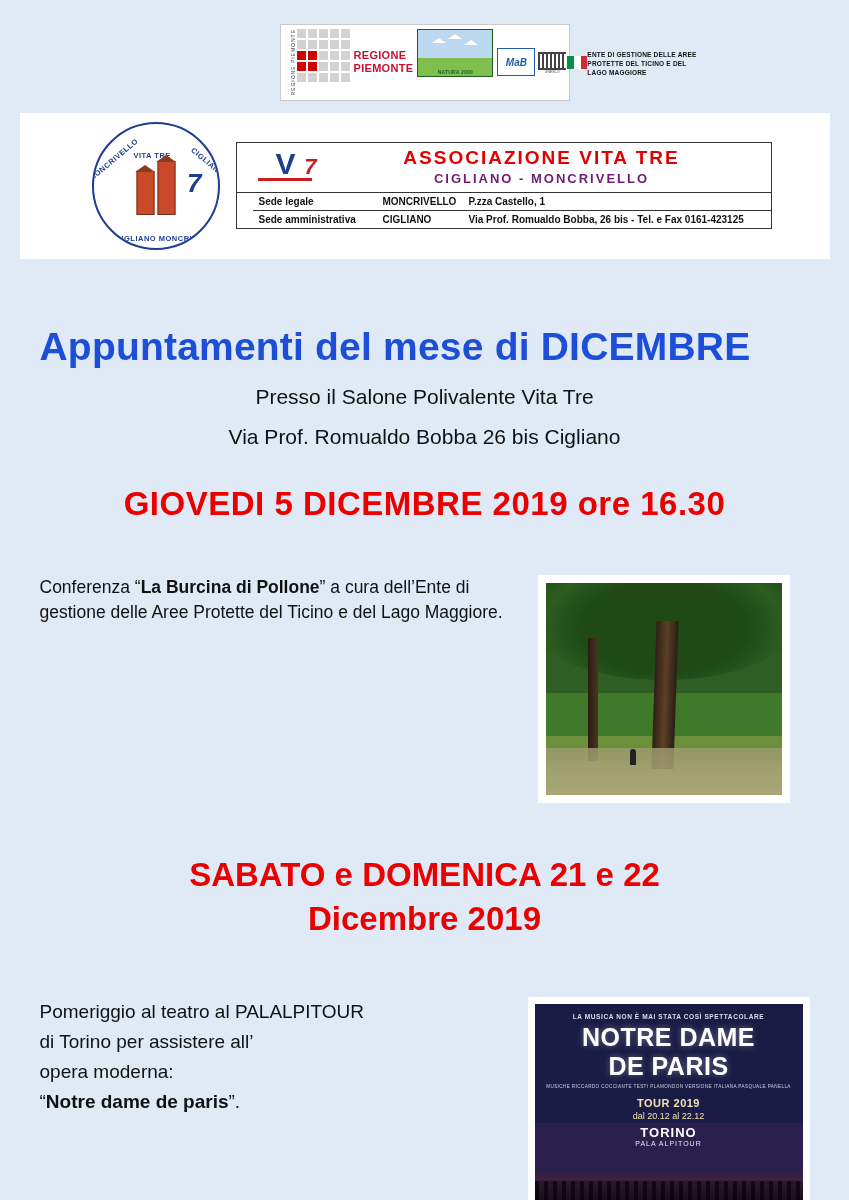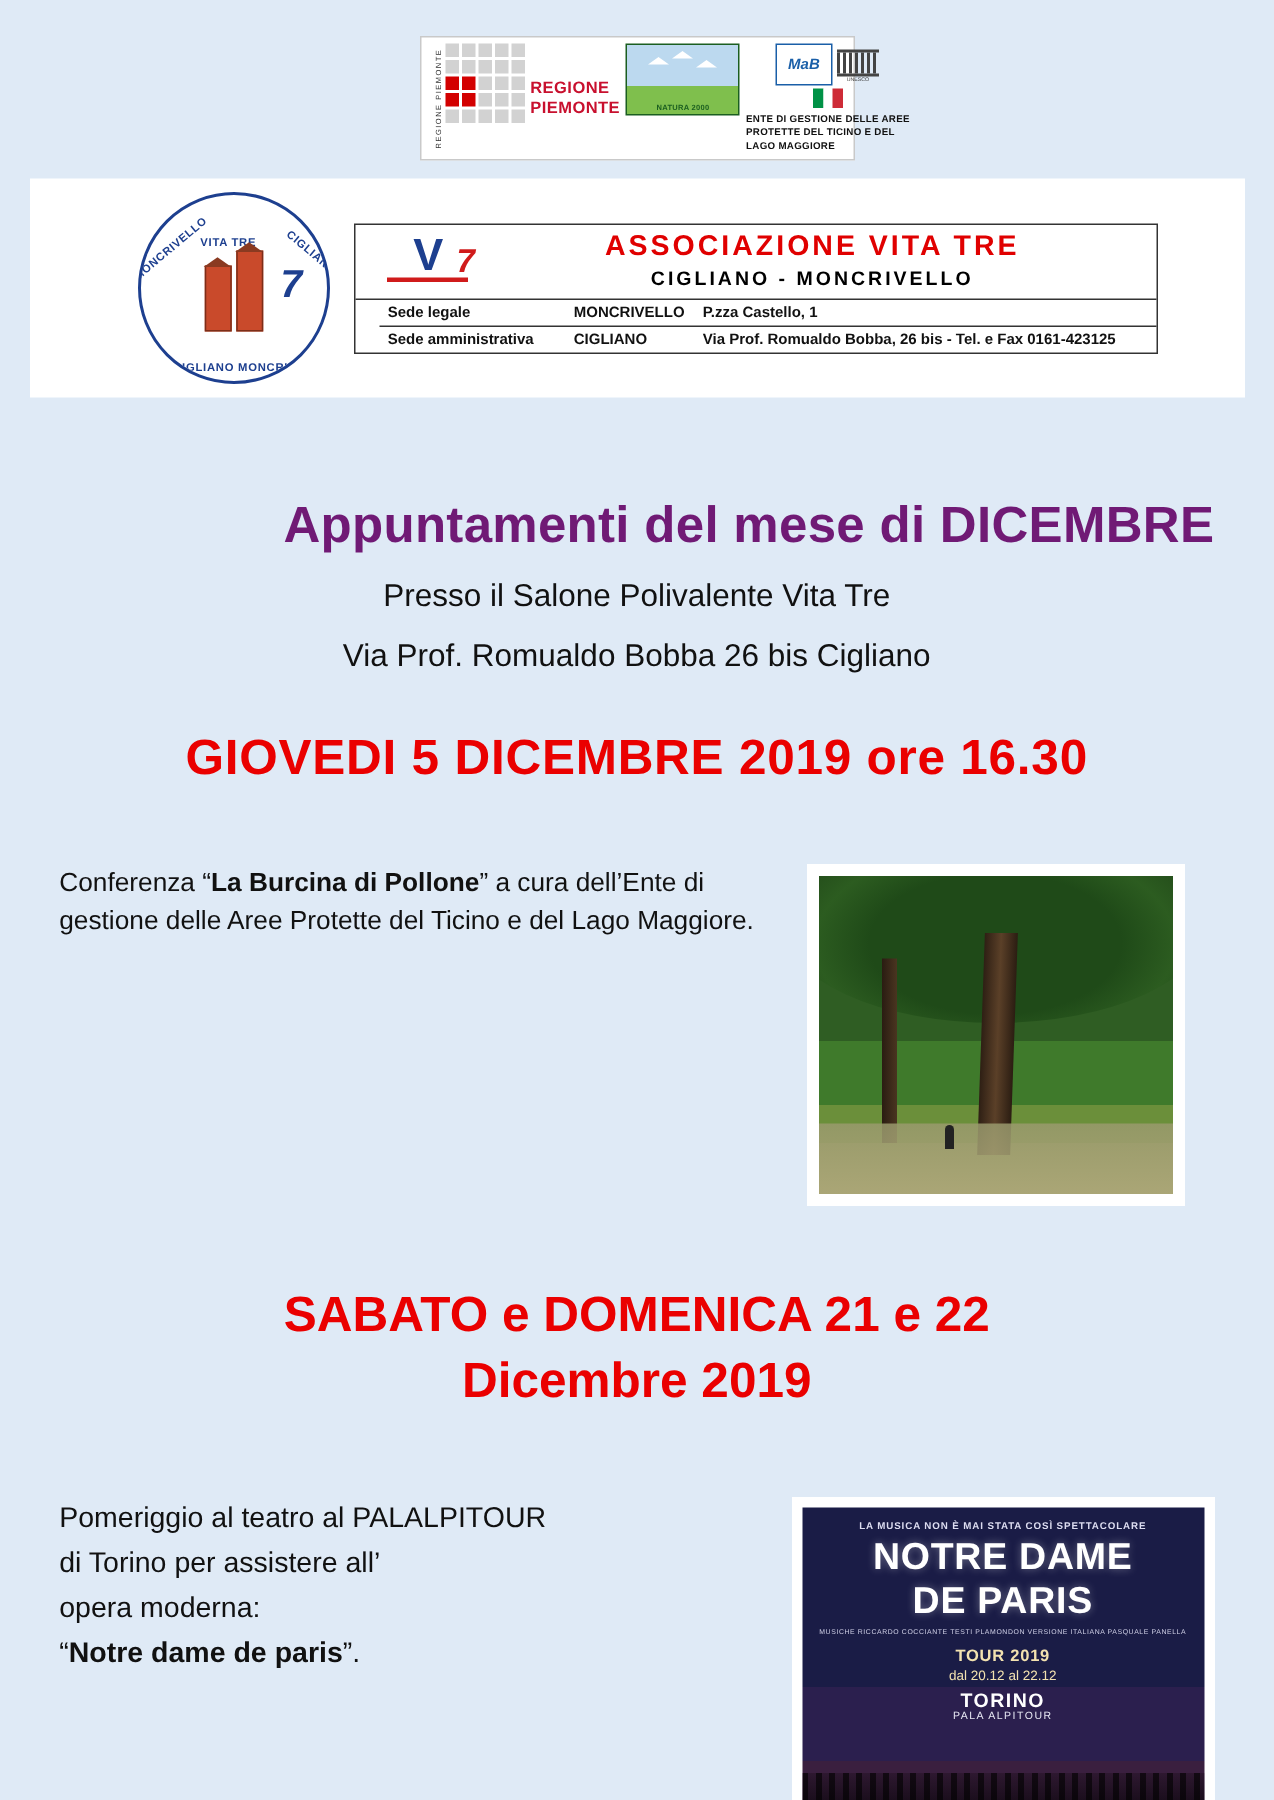--- a/index.html
+++ b/index.html
@@ -88,21 +88,21 @@
     bottom: 1px; left: 0; right: 0;
     text-align: center;
     font-size: 5px;
     font-weight: bold;
     color: #1b5e20;
     letter-spacing: .2px;
   }
   .mab-block {
     flex: 0 0 auto;
     display: flex;
-    flex-direction: column;
+    flex-direction: row;
     align-items: center;
     justify-content: flex-start;
   }
   .mab-row { display: flex; align-items: flex-start; gap: 2px; }
   .mab-logo {
     width: 36px; height: 26px;
     border: 1px solid #1a5fa8;
     display: flex; align-items: center; justify-content: center;
     font-size: 10px; font-weight: bold; color: #1a5fa8;
     font-style: italic;
@@ -241,21 +241,21 @@
     width: 54px; height: 3px; background: #d01b1b; margin: 2px auto 0 auto;
   }
   .assoc-title-wrap { flex: 1; text-align: center; }
   .assoc-title {
     color: #e00000;
     font-weight: bold;
     font-size: 19px;
     letter-spacing: 2px;
   }
   .assoc-sub {
-    color: #000000;
+    color: #701a75;
     font-weight: bold;
     font-size: 13px;
     letter-spacing: 2px;
     margin-top: 2px;
   }
   .assoc-rows { font-size: 10px; font-weight: bold; color: #111; padding-left: 16px; }
   .assoc-row {
     display: flex;
     padding: 3px 0 3px 6px;
   }
@@ -265,24 +265,24 @@
   .assoc-row .v2 { flex: 1; }
 
   
   .content {
     width: 810px;
     margin: 0 auto;
     padding: 0 20px;
     box-sizing: border-box;
   }
   h1.main-title {
-    font-size: 34px;
-    font-weight: bold;
-    color: #701a75;
-    text-align: right;
+    font-size: 39px;
+    font-weight: bold;
+    color: #1d4ed8;
+    text-align: left;
     margin: 66px 0 0 0;
     letter-spacing: .2px;
   }
   .sub-line {
     text-align: center;
     font-size: 21px;
     color: #111;
     margin-top: 16px;
   }
   .date-red {

